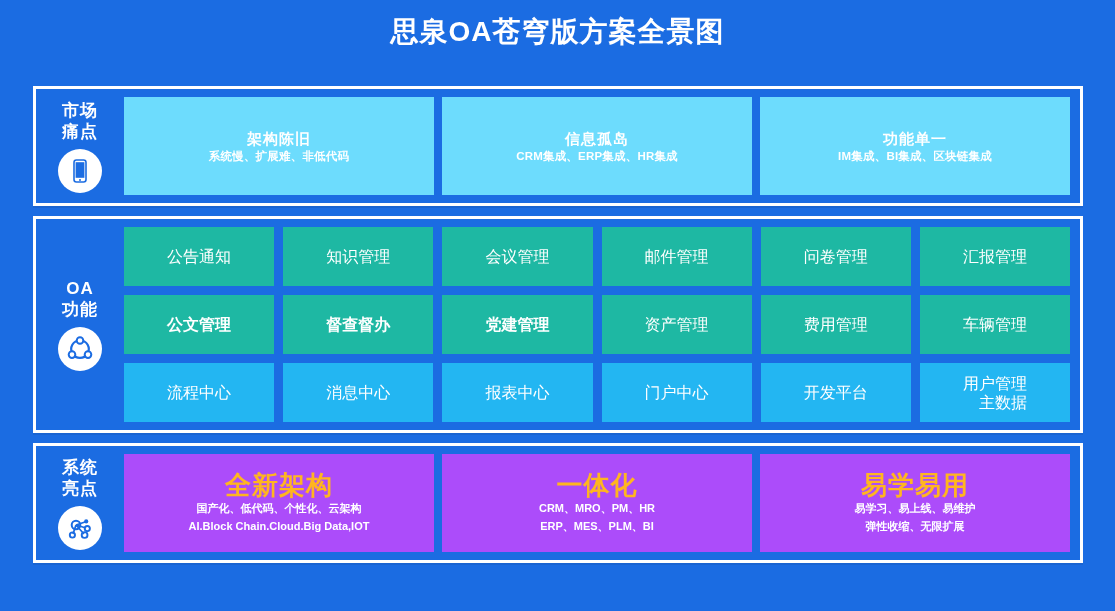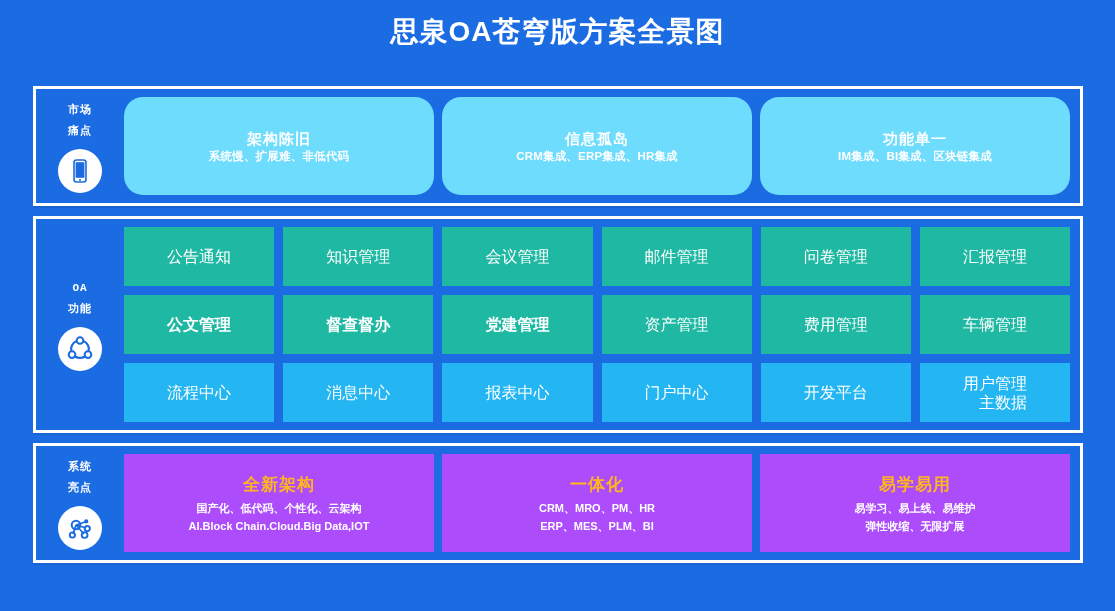--- a/index.html
+++ b/index.html
@@ -48,25 +48,24 @@
     flex: 0 0 88px;
     display: flex;
     flex-direction: column;
     align-items: center;
     justify-content: center;
     padding: 6px 0;
   }
   .side-label {
     color: #ffffff;
     font-weight: bold;
-    font-size: 11px;
+    font-size: 17px;
     line-height: 21px;
     text-align: center;
     letter-spacing: 1px;
-    font-family: Liberation Mono, monospace;
   }
   .side-icon {
     width: 44px;
     height: 44px;
     border-radius: 50%;
     background: #ffffff;
     margin-top: 7px;
     display: flex;
     align-items: center;
     justify-content: center;
@@ -86,21 +85,20 @@
     gap: 8px;
   }
   .pain-card {
     background: #6ddcfd;
     height: 98px;
     display: flex;
     flex-direction: column;
     align-items: center;
     justify-content: center;
     box-sizing: border-box;
-    border-radius: 19px;
   }
   .pain-title {
     color: #ffffff;
     font-weight: bold;
     font-size: 15px;
     letter-spacing: 1px;
     line-height: 19px;
   }
   .pain-sub {
     color: #ffffff;
@@ -144,21 +142,21 @@
     height: 98px;
     display: flex;
     flex-direction: column;
     align-items: center;
     justify-content: center;
     box-sizing: border-box;
   }
   .hl-title {
     color: #ffb520;
     font-weight: bold;
-    font-size: 17px;
+    font-size: 26px;
     letter-spacing: 1px;
     line-height: 26px;
   }
   .hl-sub {
     color: #ffffff;
     font-weight: bold;
     font-size: 11px;
     line-height: 16px;
     text-align: center;
     margin-top: 2px;

